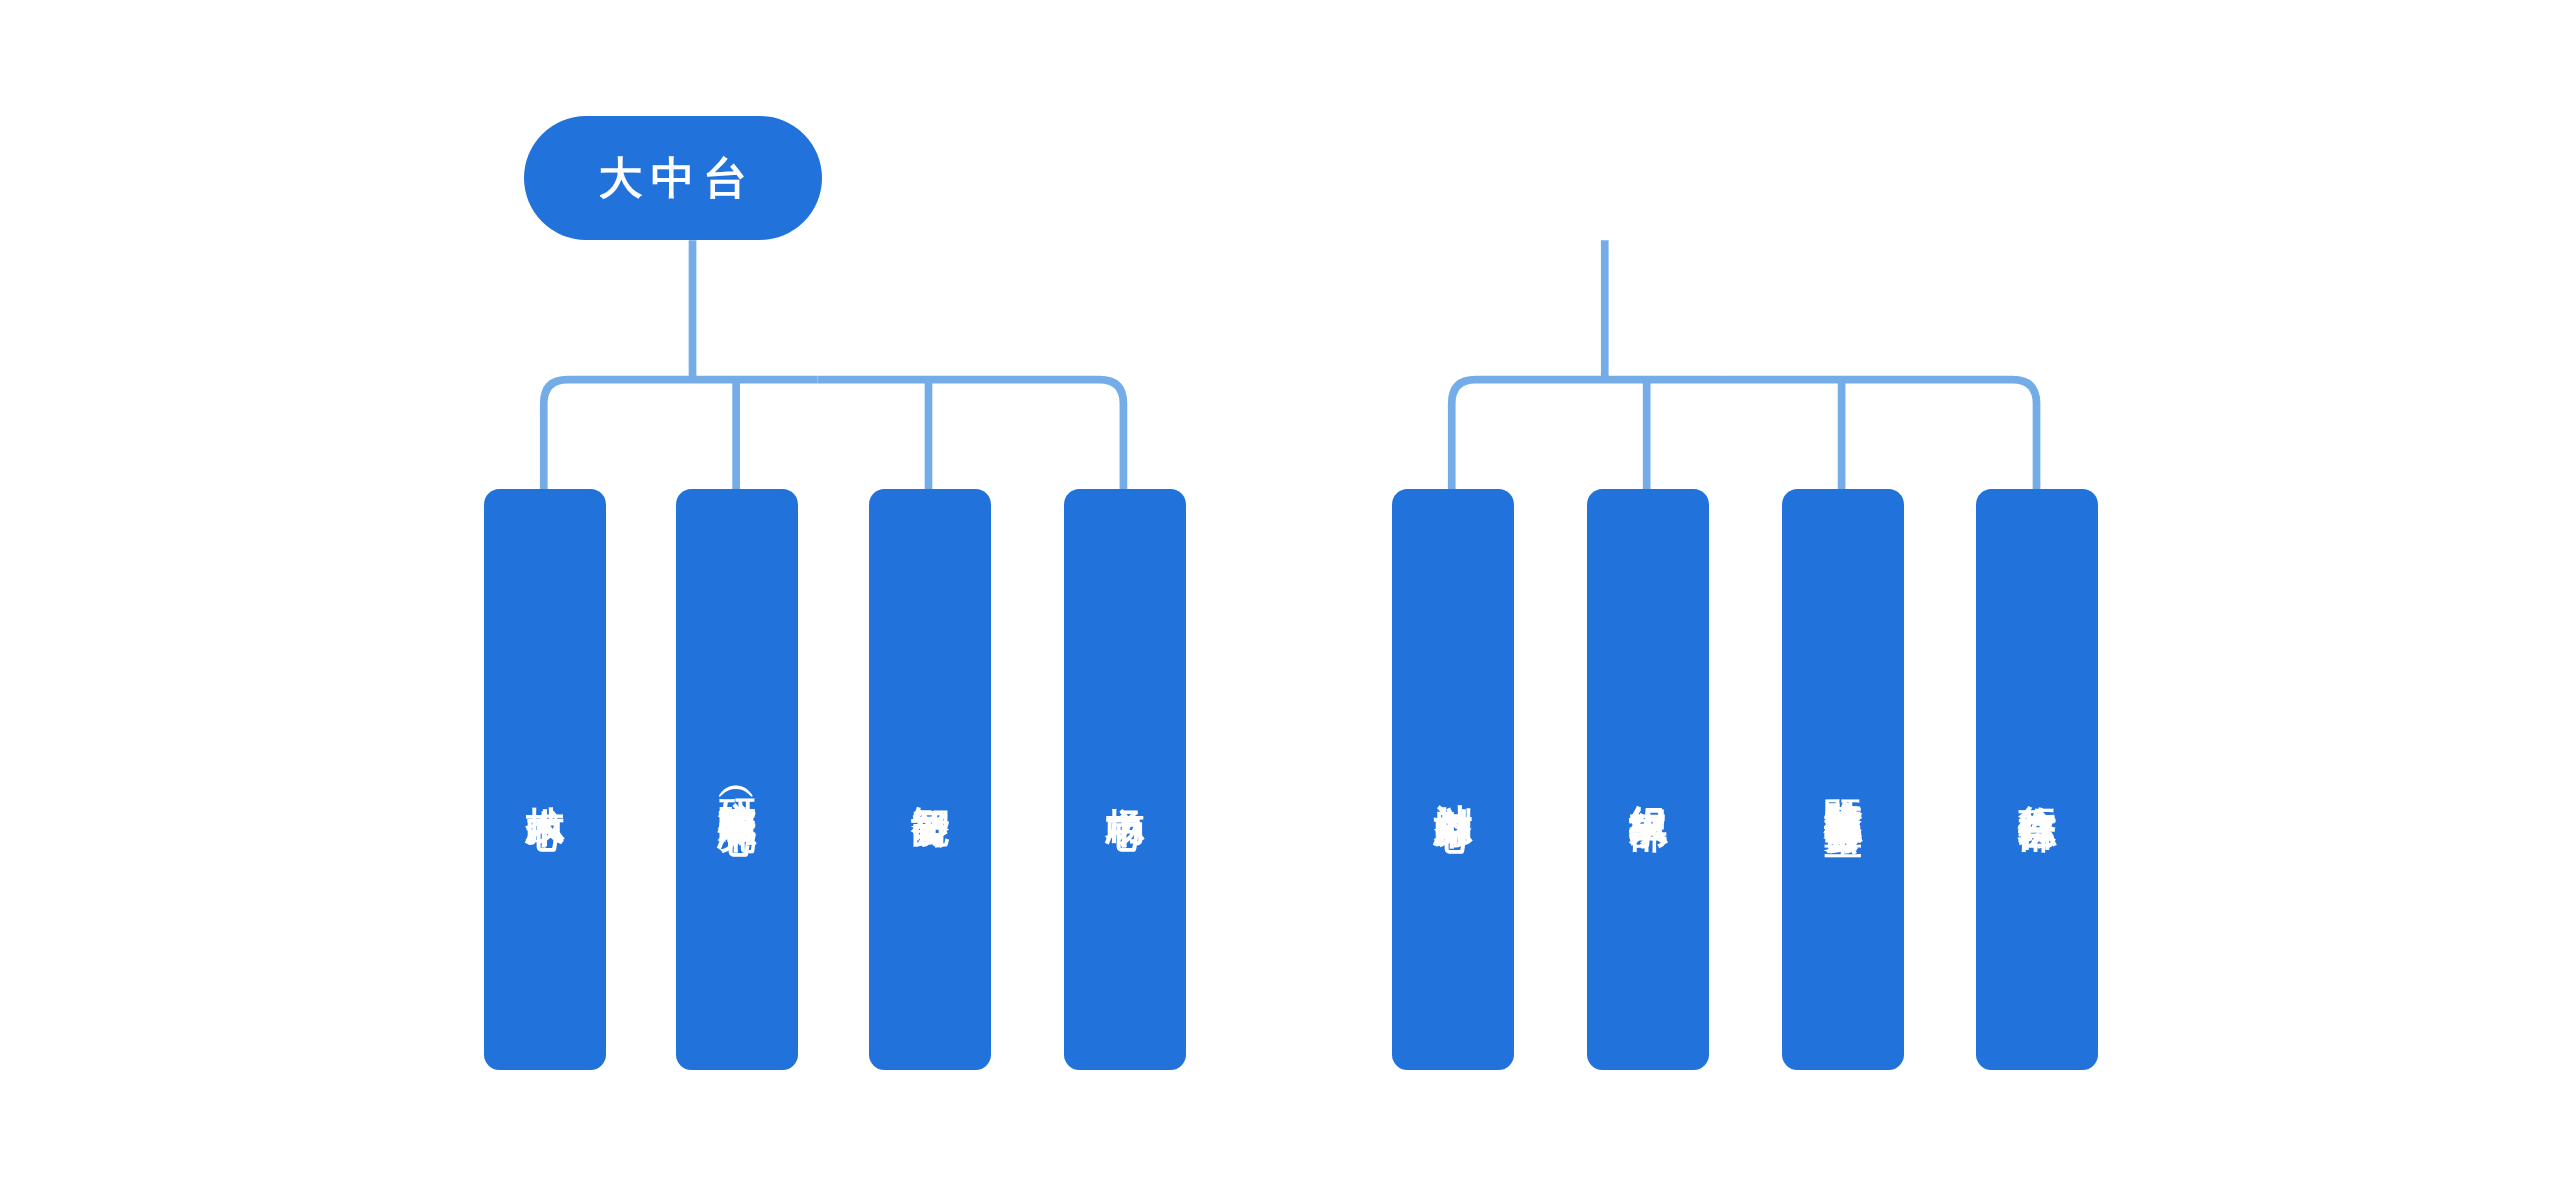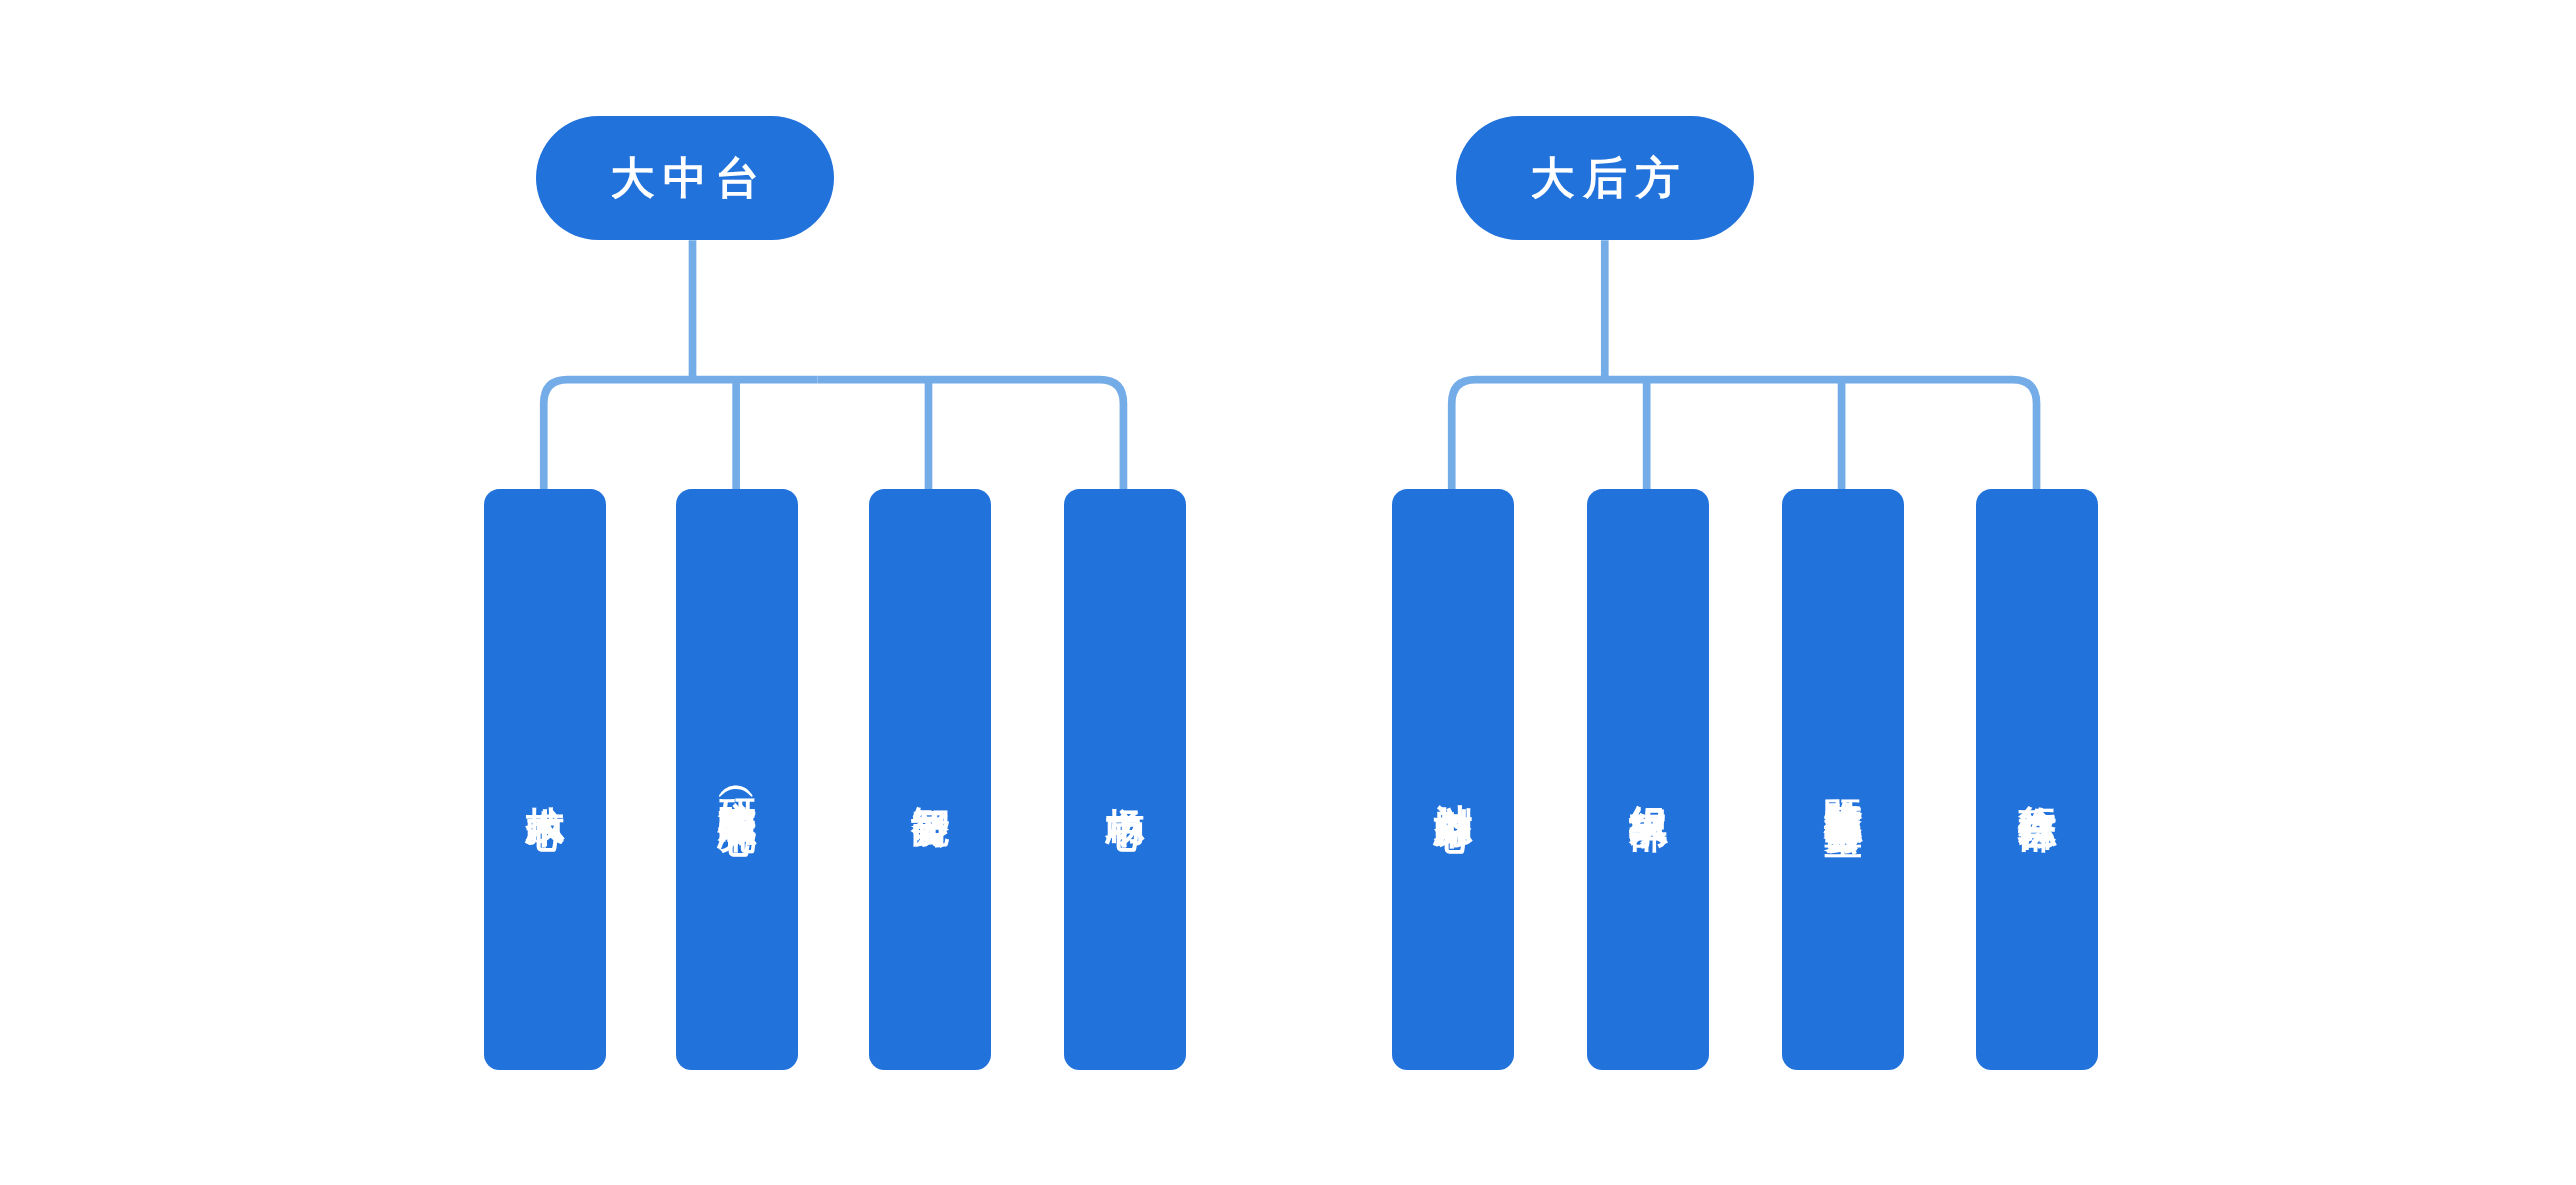--- a/index.html
+++ b/index.html
@@ -98,43 +98,40 @@
       <path d="M1877,281 L1877,444"></path>
 
       <path d="M1698,575 L1698,472 Q1698,444 1726,444 L2020,444"></path>
       <path d="M2382,575 L2382,472 Q2382,444 2354,444 L2020,444"></path>
 
       <path d="M1926,444 L1926,575"></path>
       <path d="M2154,444 L2154,575"></path>
     </g>
   </svg>
 
-  <div class="root-pill" style="left:536px; top:116px; width:298px; height:124px;">
+  <div class="root-pill" style="left:524px; top:116px; width:298px; height:124px;">
     <span class="root-pill-label">大中台</span>
   </div>
 
   <div class="node-box" style="left:484px; top:489px; width:122px; height:581px;">
     <span class="node-label">技术中心</span>
   </div>
 
   <div class="node-box" style="left:676px; top:489px; width:122px; height:581px;">
     <span class="node-label wide">研究院（碳中和研究中心）</span>
   </div>
 
   <div class="node-box" style="left:869px; top:489px; width:122px; height:581px;">
     <span class="node-label">智能公司</span>
   </div>
 
   <div class="node-box" style="left:1064px; top:489px; width:122px; height:581px;">
     <span class="node-label">市场中心</span>
   </div>
 
-  <div class="root-pill" style="left:1456px; top:116px; width:298px; height:124px;">
-    <span class="root-pill-label">大后方</span>
-  </div>
 
   <div class="node-box" style="left:1392px; top:489px; width:122px; height:581px;">
     <span class="node-label">计划财务中心</span>
   </div>
 
   <div class="node-box" style="left:1587px; top:489px; width:122px; height:581px;">
     <span class="node-label">组织人事部</span>
   </div>
 
   <div class="node-box" style="left:1782px; top:489px; width:122px; height:581px;">

